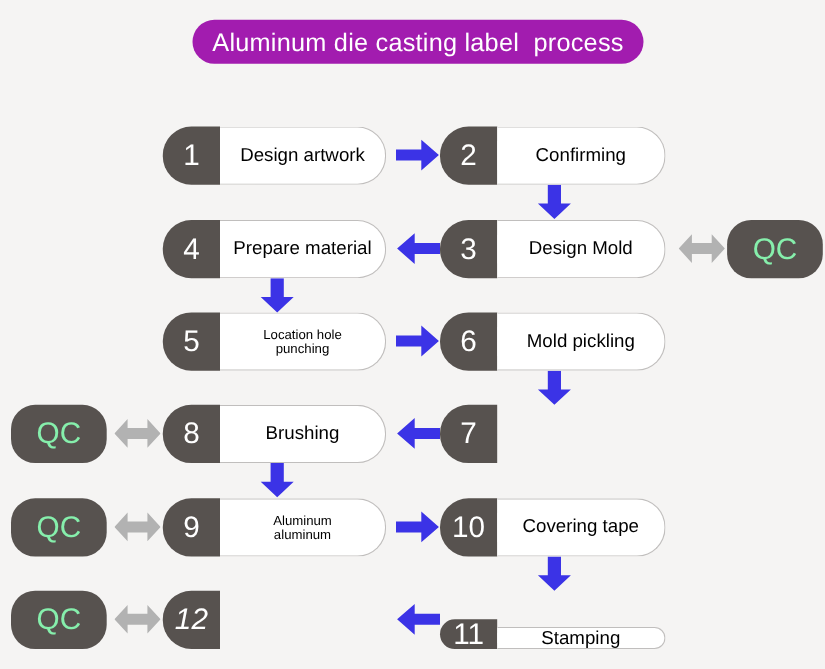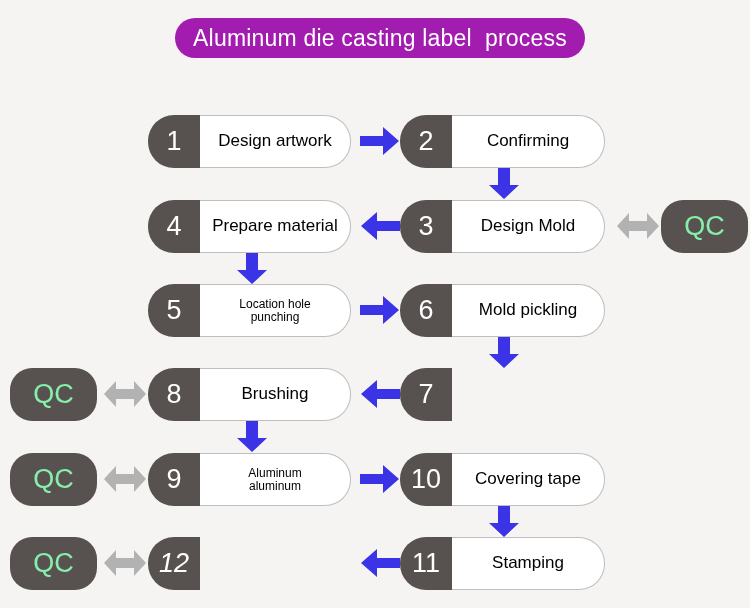--- a/index.html
+++ b/index.html
@@ -260,18 +260,18 @@
   <div class="step" style="left:148px; top:537px; width:203px;font-style:italic;">
     <div class="num">12</div>
   </div>
 
   <div class="arrow" style="left:360px; top:547px;">
     <svg width="40" height="32" viewBox="0 0 40 32" aria-hidden="true">
       <path d="M40 11 L17 11 L17 2 L1 16 L17 30 L17 21 L40 21 Z" fill="#3b33e6"></path>
     </svg>
   </div>
 
-  <div class="step" style="left:400px; top:537px; width:205px;">
+  <div class="step" style="left:400px; top:537px; width:205px;align-items:flex-end;">
     <div class="num">11</div>
     <div class="label">Stamping</div>
   </div>
 
 </div>
 
 </body></html>

